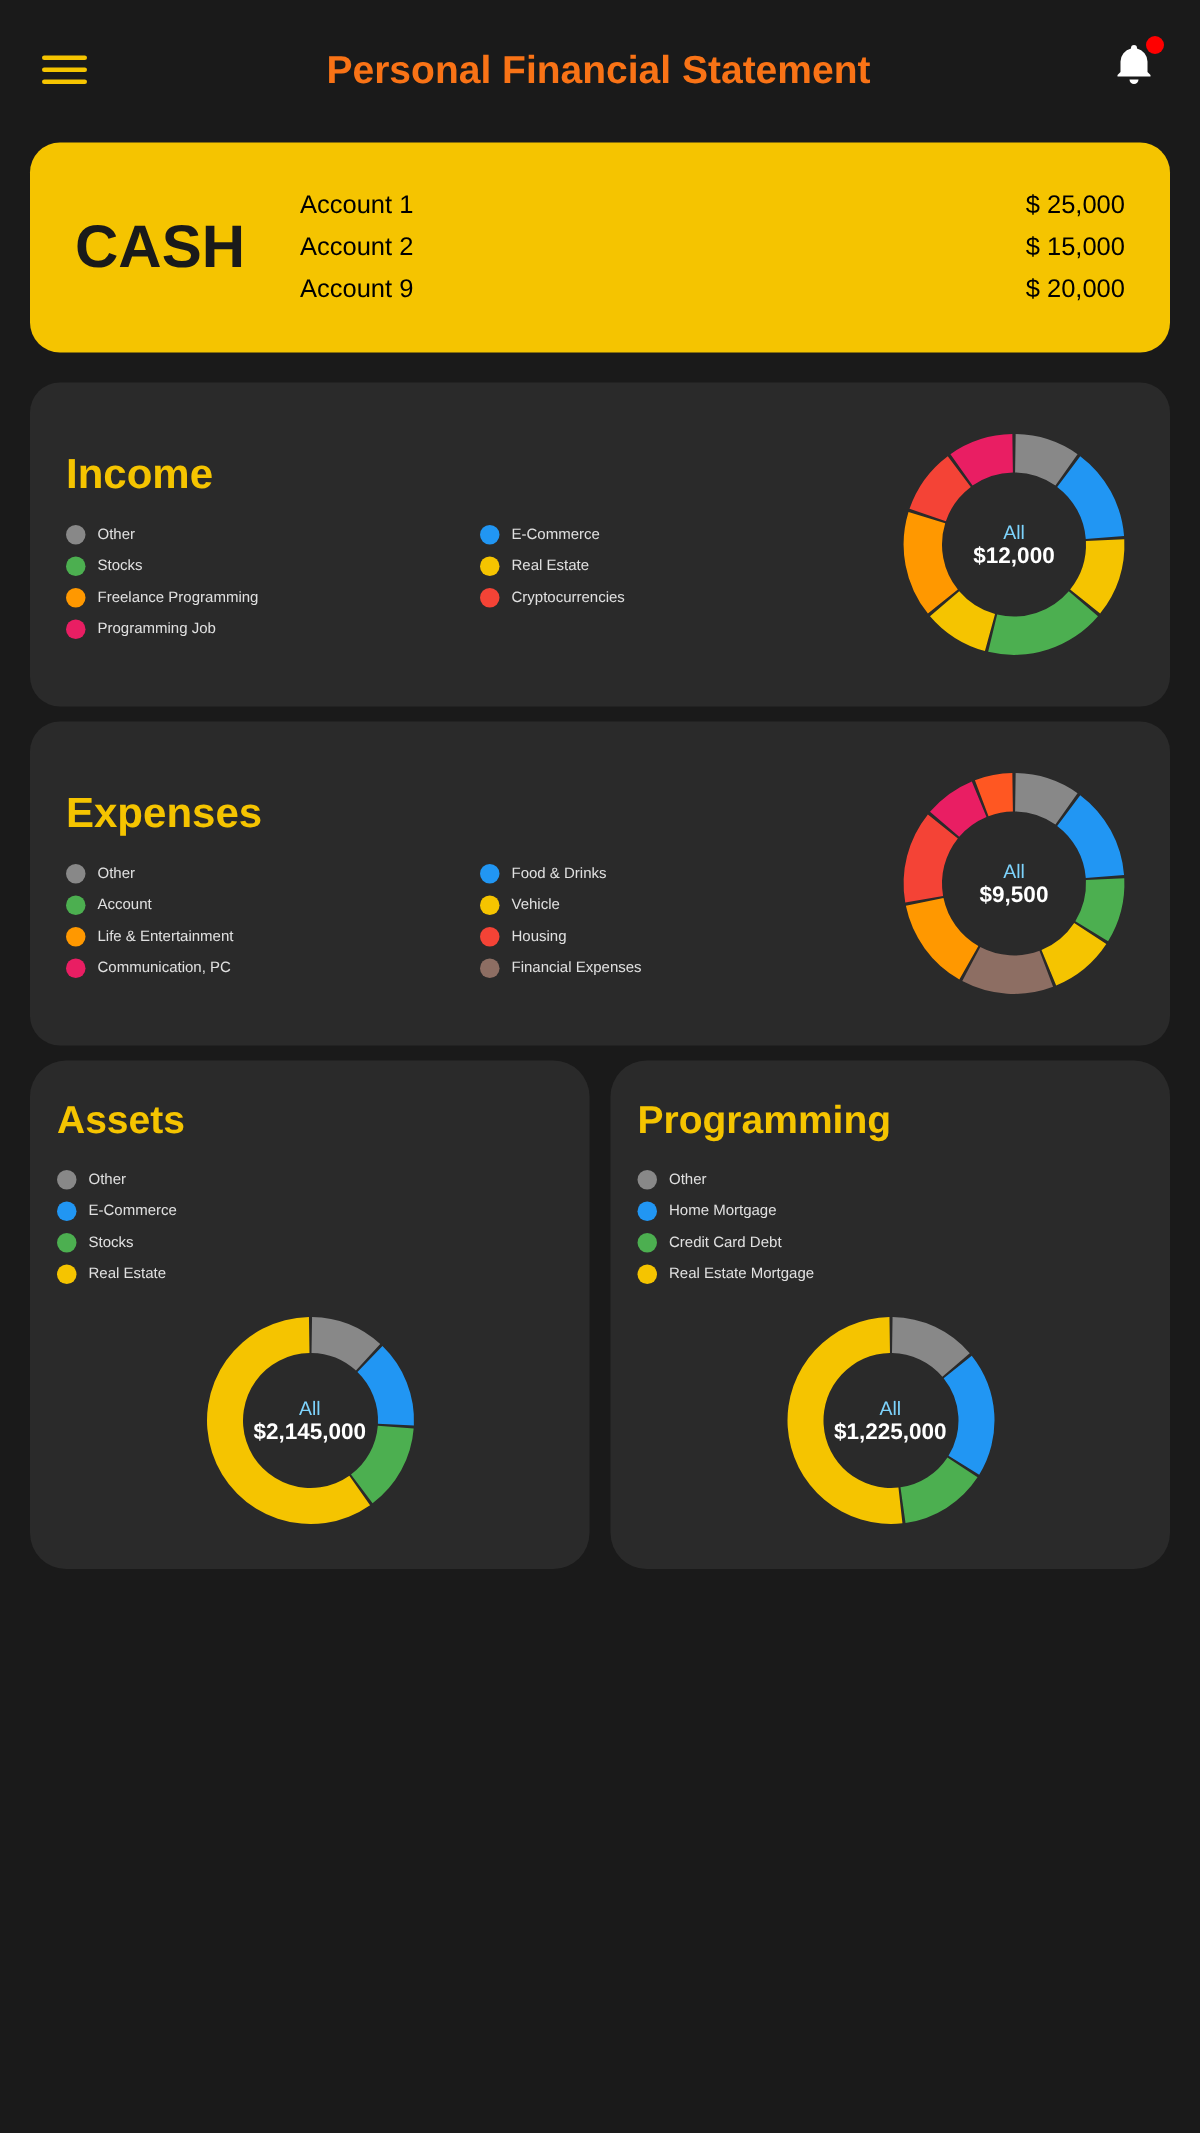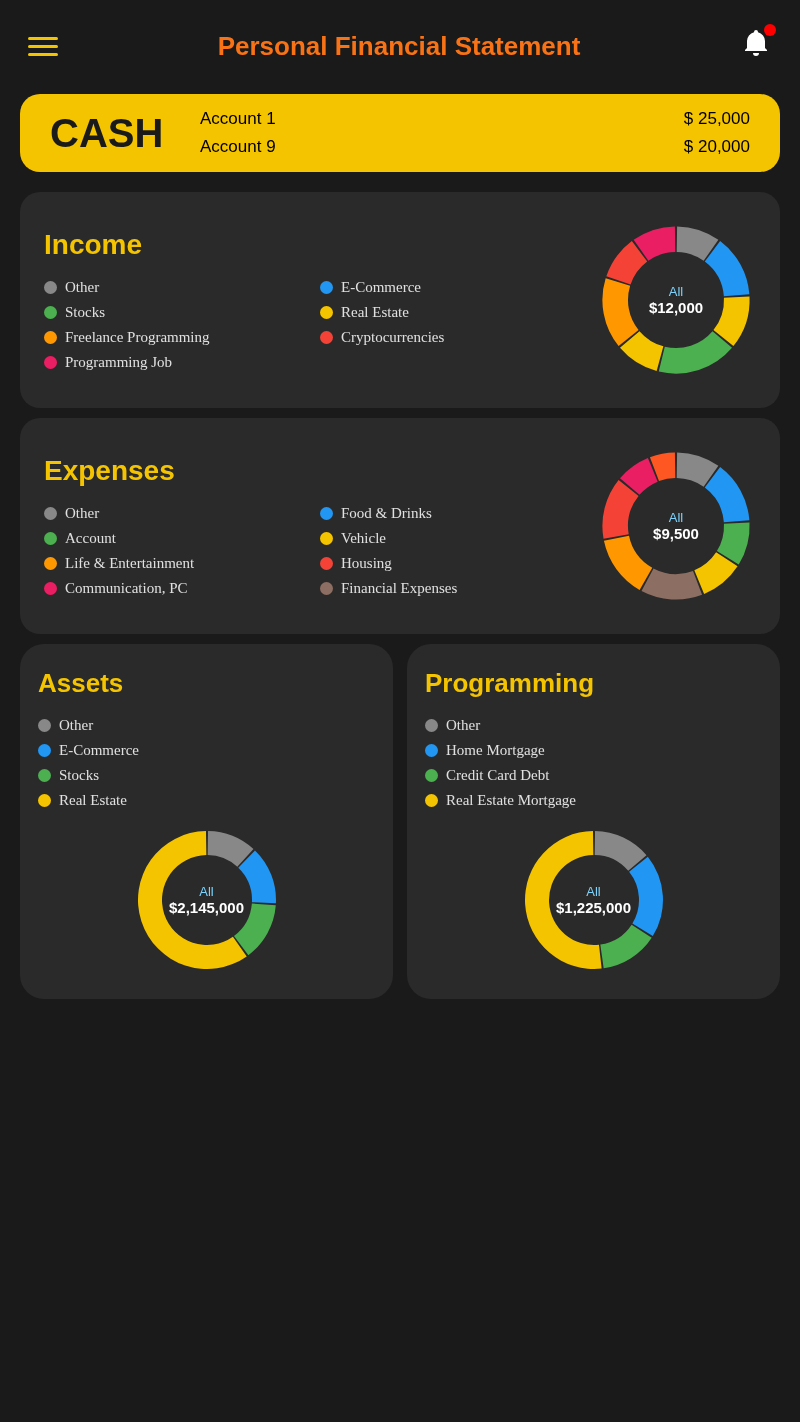--- a/index.html
+++ b/index.html
@@ -54,21 +54,21 @@
       height: 12px;
       background: red;
       border-radius: 50%;
     }
 
     
     .cash-card {
       margin: 10px 20px 20px 20px;
       background: #f5c400;
       border-radius: 20px;
-      padding: 15px 30px;
+      padding: 32px 30px;
       display: flex;
       align-items: center;
       gap: 30px;
     }
     .cash-label {
       font-size: 40px;
       font-weight: 900;
       color: #1a1a1a;
       min-width: 120px;
     }
@@ -108,23 +108,22 @@
     }
     .legend-grid {
       display: grid;
       grid-template-columns: 1fr 1fr;
       gap: 8px 10px;
     }
     .legend-item {
       display: flex;
       align-items: center;
       gap: 8px;
-      font-size: 15px;
+      font-size: 10px;
       color: #e0e0e0;
-      font-family: Liberation Serif, serif;
     }
     .legend-dot {
       width: 13px;
       height: 13px;
       border-radius: 50%;
       flex-shrink: 0;
     }
 
     
     .donut-container {
@@ -203,20 +202,24 @@
     <div class="bell-badge"></div>
   </div>
 </div>
 
 <div class="cash-card">
   <div class="cash-label">CASH</div>
   <div class="cash-accounts" id="cash-accounts-container">
       <div class="cash-account-row">
         <span class="cash-account-name">Account 1</span>
         <span class="cash-account-value">$ 25,000</span>
+      </div>
+      <div class="cash-account-row">
+        <span class="cash-account-name">Account 2</span>
+        <span class="cash-account-value">$ 15,000</span>
       </div>
       <div class="cash-account-row">
         <span class="cash-account-name">Account 9</span>
         <span class="cash-account-value">$ 20,000</span>
       </div>
     </div>
 </div>
 
 <div class="section-card">
   <div class="section-left">

